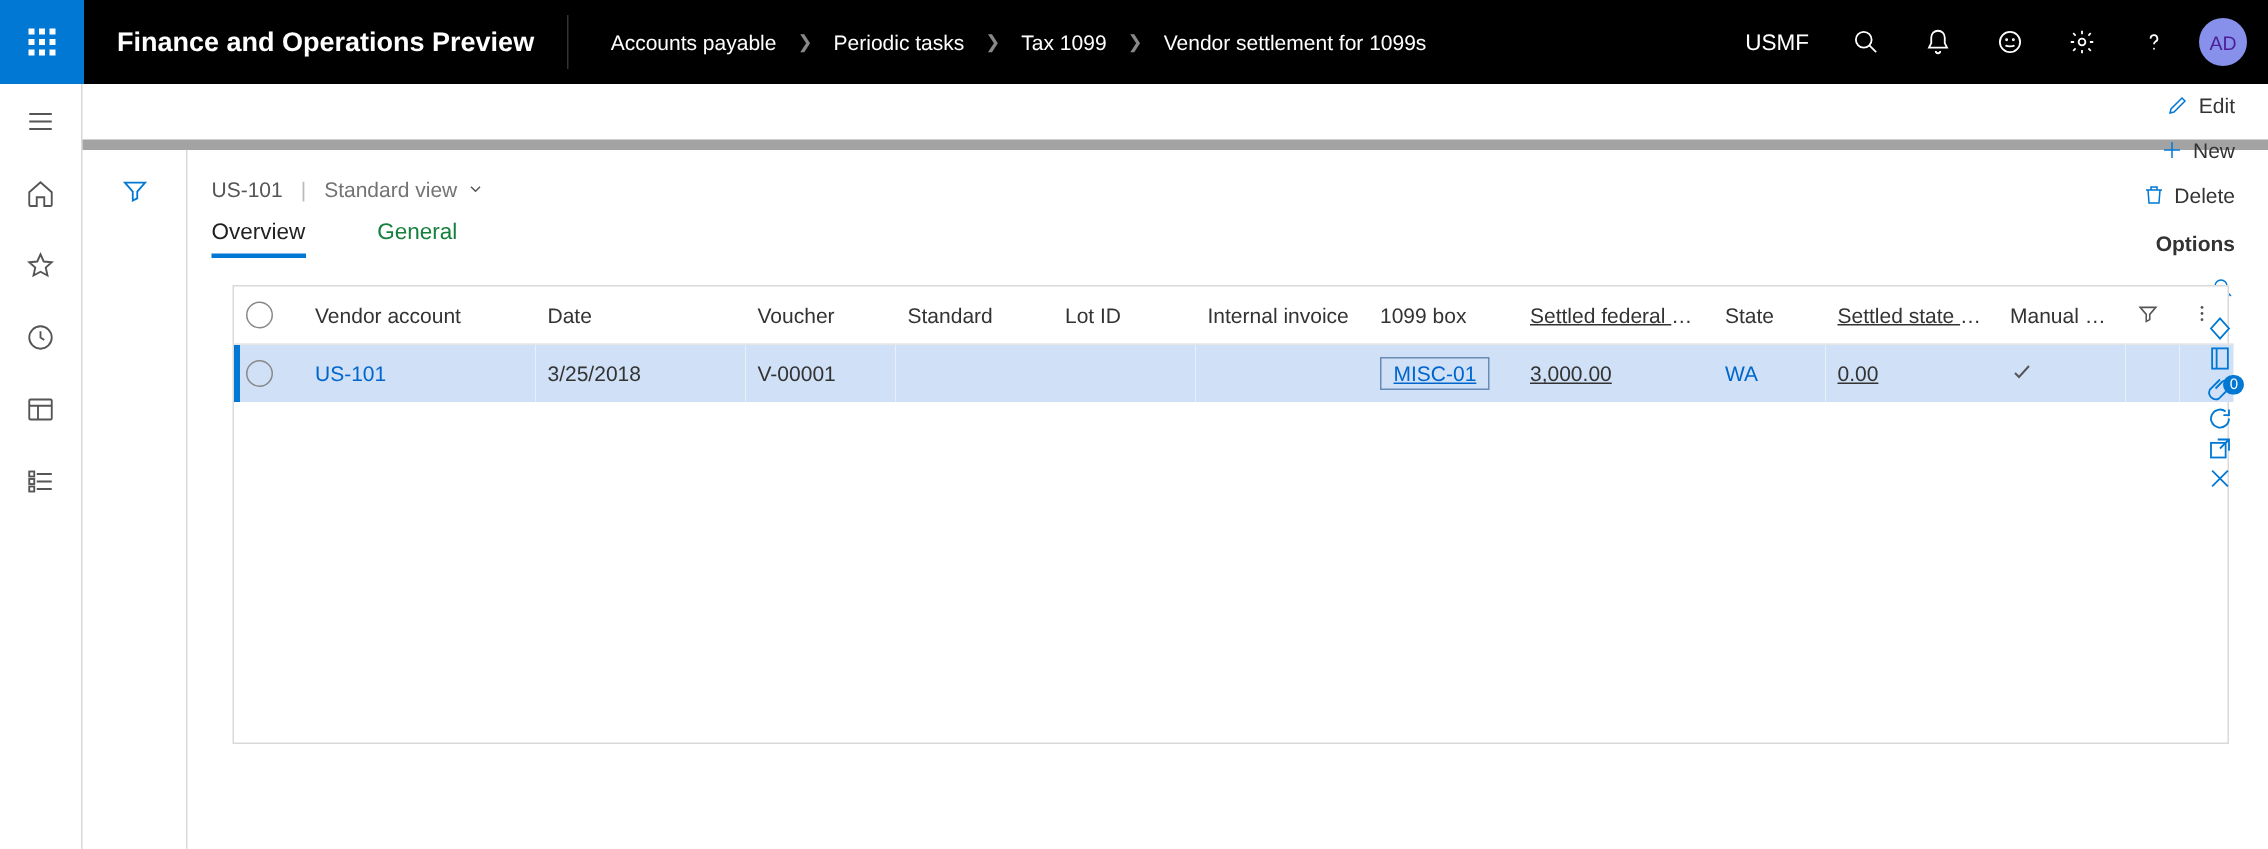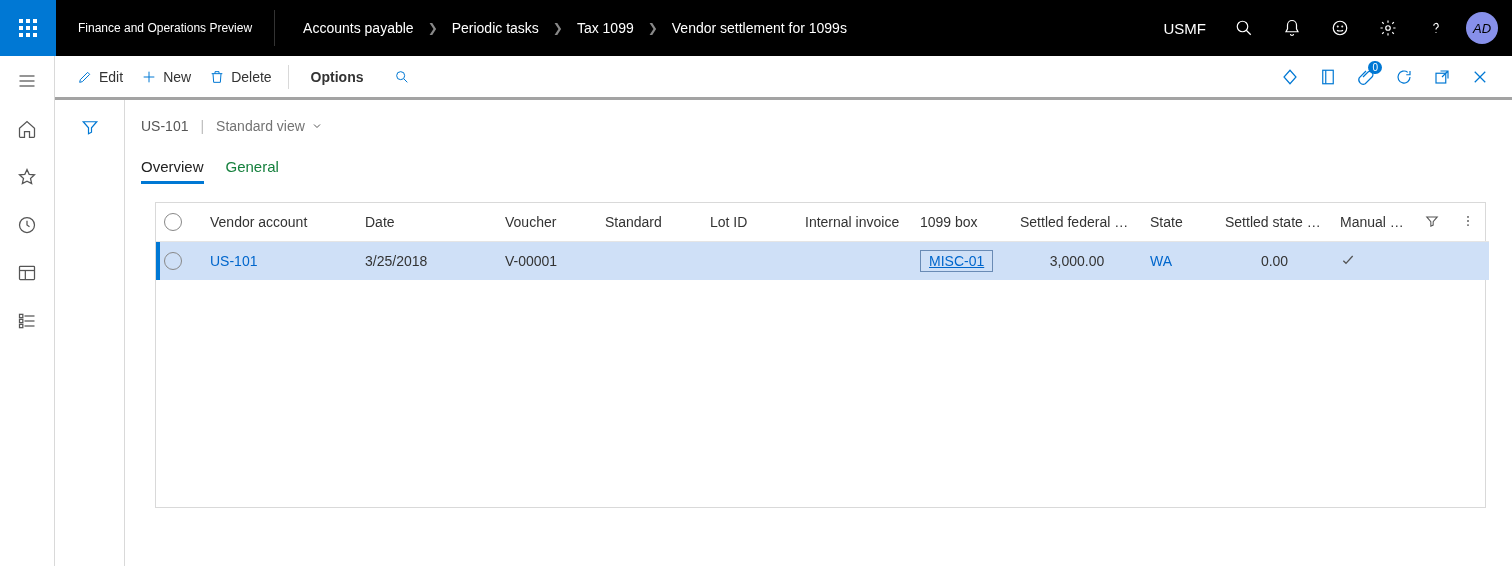--- a/index.html
+++ b/index.html
@@ -1,61 +1,61 @@
 <!DOCTYPE html>
 <html><head>
 <meta charset="utf-8">
 <style>
   * { box-sizing: border-box; margin: 0; padding: 0; font-family: "Segoe UI", Arial, sans-serif; }
   html,body { width:1512px; height:566px; overflow:hidden; background:#fff; }
   
   .topbar { display:flex; align-items:center; height:56px; background:#000; color:#fff; }
   .waffle { width:56px; height:56px; background:#0078D4; display:flex; align-items:center; justify-content:center; }
   .waffle svg { width:20px; height:20px; }
-  .app-title { font-size:12px; font-weight:400; padding:0 22px; white-space:nowrap; }
+  .app-title { font-size:18px; font-weight:700; padding:0 22px; white-space:nowrap; }
   .vsep-dark { width:1px; height:36px; background:#333; }
   .crumbs { display:flex; align-items:center; gap:14px; padding-left:28px; font-size:14px; color:#fff; }
   .crumbs .chev { color:#888; font-size:12px; }
   .top-right { margin-left:auto; display:flex; align-items:center; }
   .company { font-size:15px; font-weight:400; padding:0 14px; }
   .top-icon { width:48px; height:56px; display:flex; align-items:center; justify-content:center; color:#fff; }
   .top-icon svg { width:18px; height:18px; stroke:#fff; fill:none; stroke-width:1.6; }
-  .avatar { width:32px; height:32px; border-radius:50%; background:#8790ea; color:#000000; font-size:13px; display:flex; align-items:center; justify-content:center; margin:0 14px 0 6px;font-style:italic; }
+  .avatar { width:32px; height:32px; border-radius:50%; background:#8790ea; color:#4c1d95; font-size:13px; display:flex; align-items:center; justify-content:center; margin:0 14px 0 6px; }
   
   .shell { display:flex; height:510px; }
   .leftrail { width:55px; border-right:1px solid #d9d9d9; display:flex; flex-direction:column; align-items:center; padding-top:14px; gap:26px; }
   .leftrail .ri { width:22px; height:22px; color:#555; display:flex; align-items:center; justify-content:center; }
   .leftrail svg { width:20px; height:20px; stroke:#555; fill:none; stroke-width:1.5; }
   .main { flex:1; display:flex; flex-direction:column; }
-  .actionbar { height:44px; border-bottom:3px solid #a3a3a3; display:flex; align-items:center; padding:0 14px; gap:2px; }
+  .actionbar { height:44px; border-bottom:7px solid #a3a3a3; display:flex; align-items:flex-end; padding:0 14px; gap:2px;flex-direction:column; }
   .act { display:flex; align-items:center; gap:6px; padding:6px 8px; font-size:14px; color:#333; border-radius:2px; }
   .act svg { width:16px; height:16px; stroke:#0078D4; fill:none; stroke-width:1.5; }
   .act.bold { font-weight:600; margin-left:6px; }
   .vsep { width:1px; height:24px; background:#d9d9d9; margin:0 6px; }
   .actionbar .spacer { flex:1; }
   .ract { width:36px; height:32px; display:flex; align-items:center; justify-content:center; position:relative; }
   .ract svg { width:18px; height:18px; stroke:#0078D4; fill:none; stroke-width:1.6; }
   .badge { position:absolute; top:0px; right:2px; background:#0078D4; color:#fff; border-radius:8px; font-size:10px; padding:0 4px; line-height:13px; }
   
   .contentrow { flex:1; display:flex; }
   .filtercol { width:70px; border-right:1px solid #d9d9d9; display:flex; justify-content:center; padding-top:18px; }
   .filtercol svg { width:18px; height:18px; stroke:#0078D4; fill:none; stroke-width:1.6; }
   .page { flex:1; padding:18px 0 0 16px; }
   .crumbline { display:flex; align-items:center; gap:12px; font-size:14px; color:#555; }
   .crumbline .pipe { color:#bbb; }
   .viewsel { display:flex; align-items:center; gap:6px; color:#737373; }
   .pagetitle { font-size:28px; font-weight:600; color:#222; margin-top:2px; }
-  .tabs { display:flex; gap:22px; margin-top:24px; font-size:15px;text-align:right; }
+  .tabs { display:flex; gap:48px; margin-top:12px; font-size:15px;text-align:right; }
   .tab { padding-bottom:6px; color:#15803d; }
   .tab.active { color:#222; border-bottom:3px solid #0078D4; font-weight:400; }
   
   .grid { margin:18px 0 0 14px; border:1px solid #d9d9d9; width:calc(100% - 40px); height:306px; background:#fff; }
   table { width:100%; border-collapse:collapse; table-layout:fixed; }
   th { text-align:left; font-weight:400; font-size:14px; color:#333; padding:10px 8px; border-bottom:1px solid #e5e5e5; white-space:nowrap; overflow:hidden; text-overflow:ellipsis; }
-  th.right, td.right { text-align:center; }
+  th.right, td.right { text-align:left;text-decoration:underline; }
   td { font-size:14px; color:#333; padding:8px 8px; white-space:nowrap; overflow:hidden; text-overflow:ellipsis; }
   tbody tr { height:38px; }
   tbody tr.selected { background:#CFE0F7; }
   tbody tr.selected td:first-child { position:relative; }
   tbody tr.selected td:first-child::before { content:""; position:absolute; left:0; top:0; bottom:0; width:4px; background:#0078D4; }
   .rowcircle { width:18px; height:18px; border:1.5px solid #888; border-radius:50%; display:inline-block; vertical-align:middle; }
   .link { color:#0066cc; }
   .boxcell { display:inline-block; border:1px solid #6a8bb5; padding:2px 8px; color:#0066cc; text-decoration:underline; }
   .check svg { width:16px; height:16px; stroke:#555; fill:none; stroke-width:2; }
   col.csel{width:46px;} col.cva{width:155px;} col.cdt{width:140px;} col.cvch{width:100px;}

